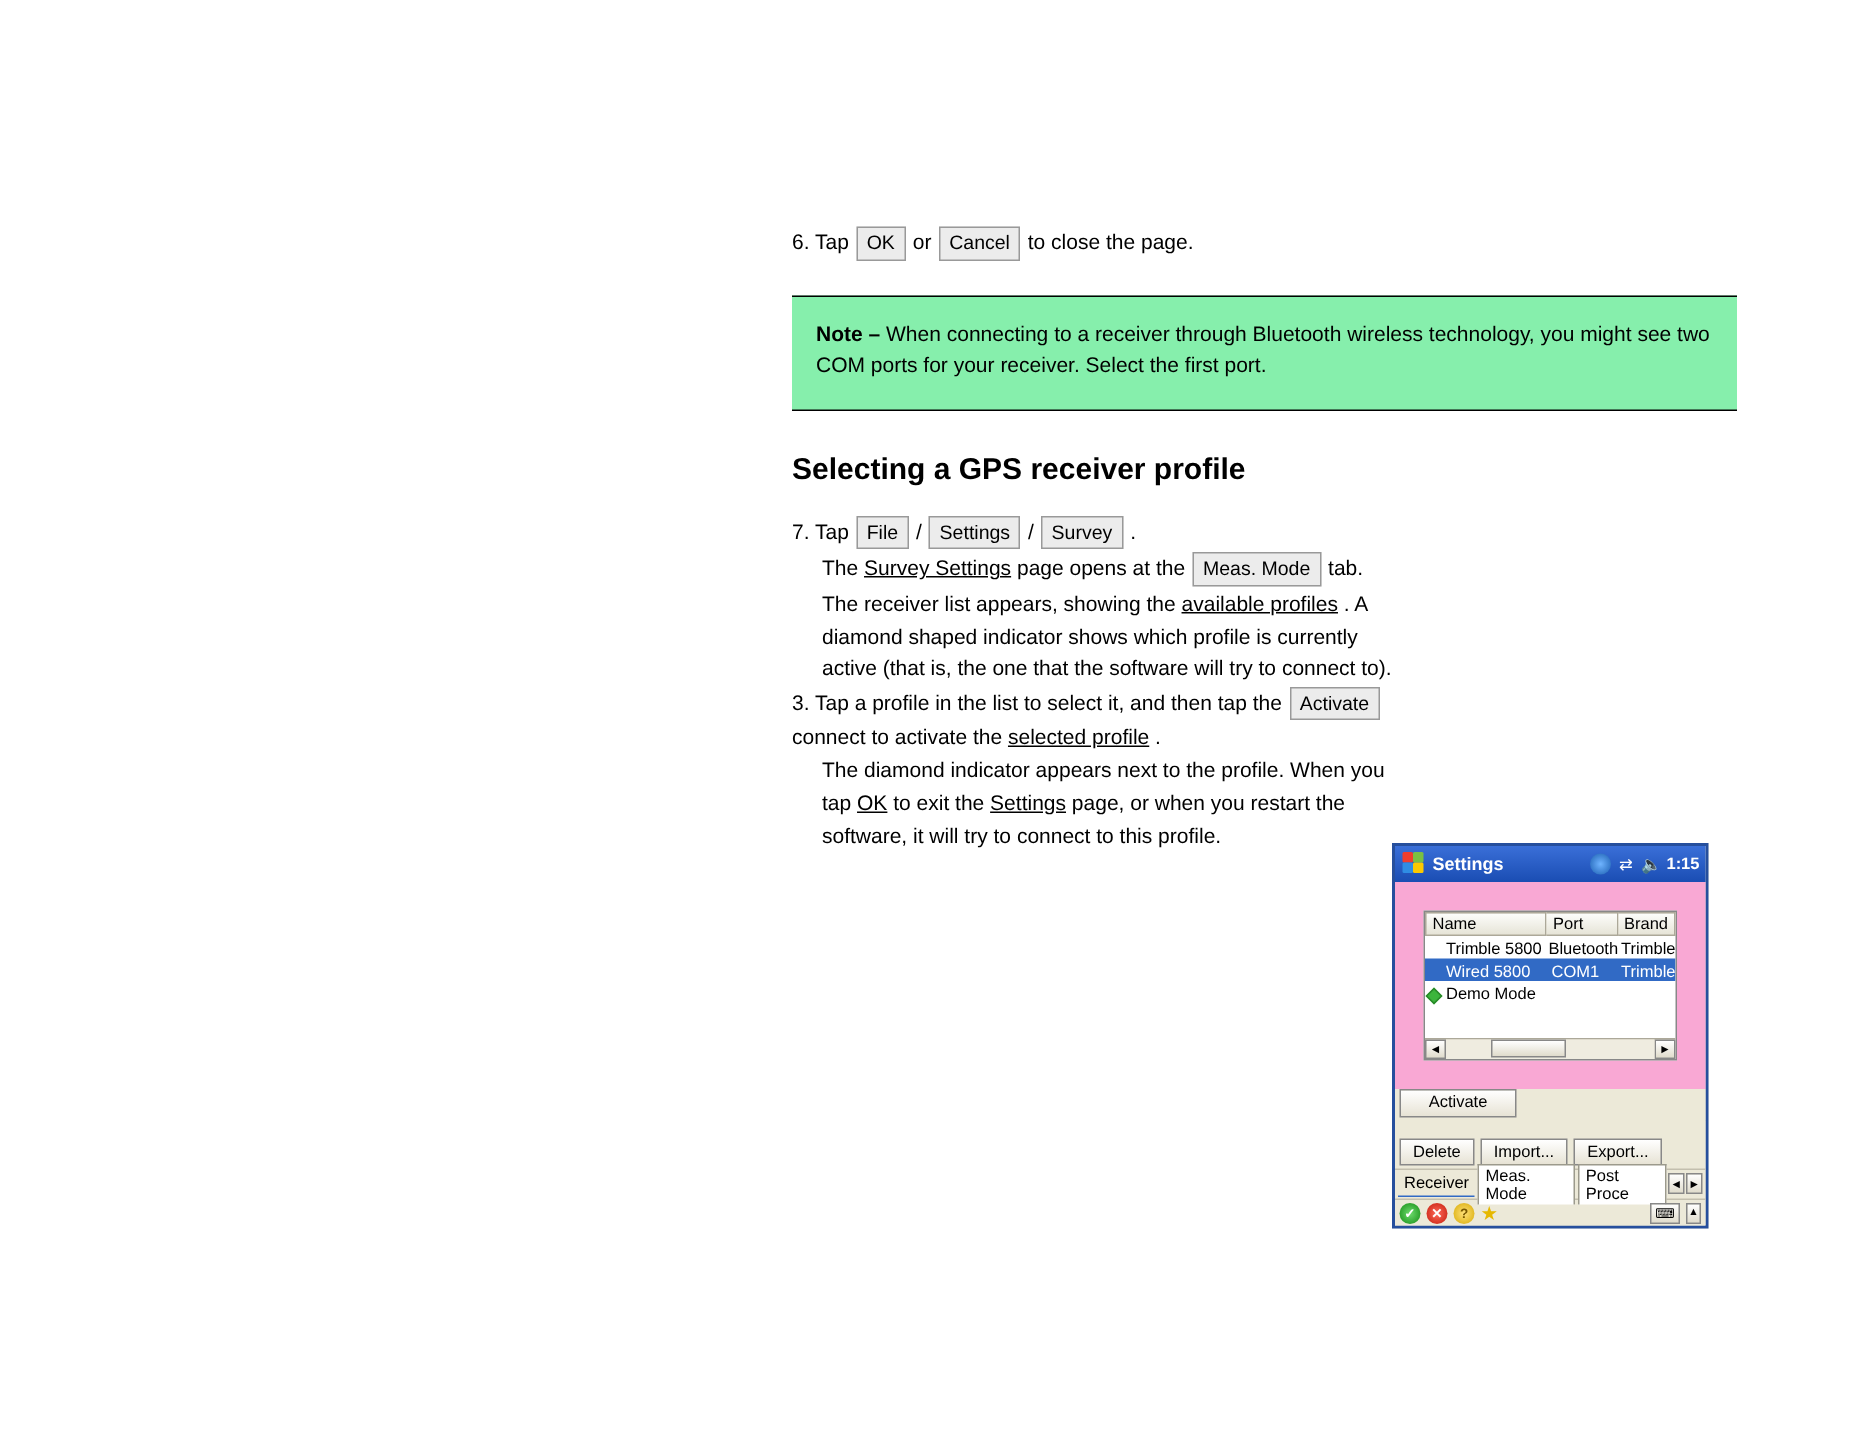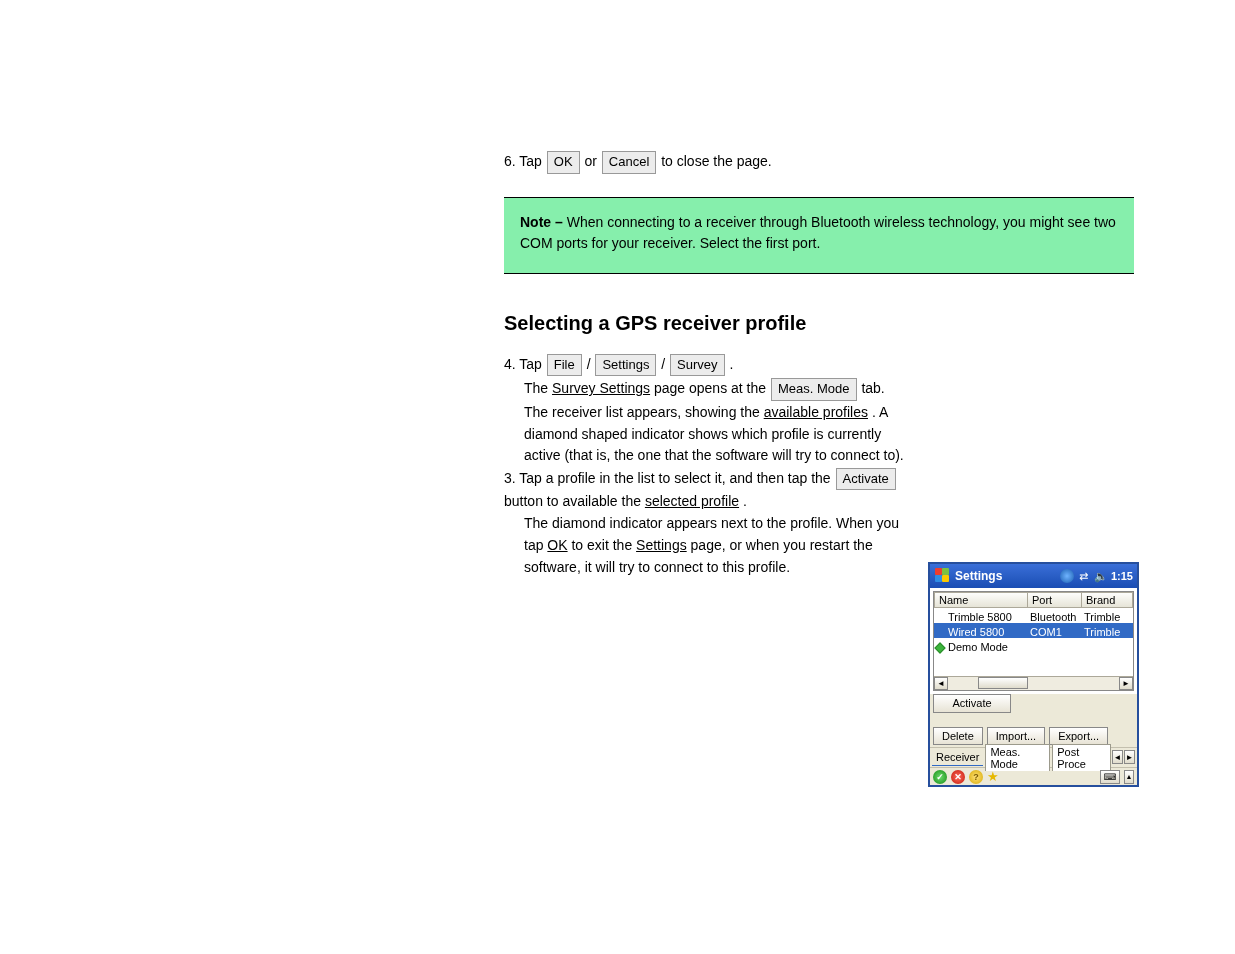--- a/index.html
+++ b/index.html
@@ -9,21 +9,21 @@
     width: 1235px;
     height: 954px;
     background: #ffffff;
     font-family: Arial, Helvetica, sans-serif;
     font-size: 14px;
     color: #000;
     position: relative;
   }
   .content {
     position: absolute;
-    left: 504px;
+    left: 528px;
     top: 150px;
     width: 630px;
     line-height: 1.55;
   }
   .para { margin: 0 0  0; }
   .btn-chip {
     display: inline-block;
     border: 1px solid #999;
     background: #ececec;
     padding: 0 6px 1px 6px;
@@ -35,21 +35,21 @@
   .noteblock {
     margin-top: 22px;
     padding: 14px 16px 18px 16px;
     border-top: 1px solid #000;
     border-bottom: 1px solid #000;
     background: #86efac;
     font-size: 14px;
   }
   .noteblock b { font-weight: bold; }
   .h2 {
-    margin-top: 34px;
+    margin-top: 24px;
     font-size: 20px;
     font-weight: bold;
   }
 
   
   .ppc {
     position: absolute;
     left: 928px;
     top: 562px;
     width: 211px;
@@ -86,21 +86,21 @@
     width: 14px; height: 14px; border-radius: 50%;
     display:flex; align-items:center; justify-content:center;
     font-size:9px; color:#fff;
   }
   .ic-bt { background: radial-gradient(#6fb4ff,#1a5db0); }
   .ic-net { background: none; }
   .ic-net::before { content:"⇄"; color:#fff; font-size:11px; }
   .ic-spk::before { content:"🔈"; font-size:11px; color:#fff; }
   .clock { font-weight:bold; font-size:11px; color:#fff; }
 
-  .ppc-body { padding: 3px; background:#ffffff; }
+  .ppc-body { padding: 19px; background:#f9a8d4; }
   .listbox { border: 1px solid #888; background:#fff; }
   .list-header { display:flex; background:#ece9d8; }
   .list-header div {
     border: 1px solid #aca899; border-left:none;
     background: linear-gradient(#fdfdfb,#e6e4d7);
     padding: 1px 4px; font-size:11px;
   }
   .list-header div:first-child { border-left:1px solid #aca899; }
   .col-name { width: 94px; }
   .col-port { width: 54px; }
@@ -194,21 +194,21 @@
 
 
   <div class="noteblock">
     <b>Note – </b>
     <span>When connecting to a receiver through Bluetooth wireless technology, you might see two COM ports for your receiver. Select the first port.</span>
   </div>
 
   <div class="h2">Selecting a GPS receiver profile</div>
 
   <p class="para" style="margin-top:14px;">
-    <span>4.  Tap </span>
+    <span>7.  Tap </span>
     <span class="btn-chip">File</span>
     <span> / </span>
     <span class="btn-chip">Settings</span>
     <span> / </span>
     <span class="btn-chip">Survey</span>
     <span>.</span>
   </p>
 
   <p class="para" style="padding-left:20px;">
     <span>The </span>
@@ -221,21 +221,21 @@
 
   <p class="para" style="padding-left:20px; width:410px;">
     <span>The receiver list appears, showing the </span>
     <span class="underline">available profiles</span>
     <span>.  A diamond shaped indicator shows which profile is currently active (that is, the one that the software will try to connect to).</span>
   </p>
 
   <p class="para" style="width:410px;">
     <span>3.  Tap a profile in the list to select it, and then tap the </span>
     <span class="btn-chip">Activate</span>
-    <span> button to available the </span>
+    <span> connect to activate the </span>
     <span class="underline">selected profile</span>
     <span>.</span>
   </p>
 
   <p class="para" style="padding-left:20px; width:400px;">
     <span>The diamond indicator appears next to the profile. When you tap </span>
     <span class="underline">OK</span>
     <span> to exit the </span>
     <span class="underline">Settings</span>
     <span> page, or when you restart the software, it will try to connect to this profile.</span>

